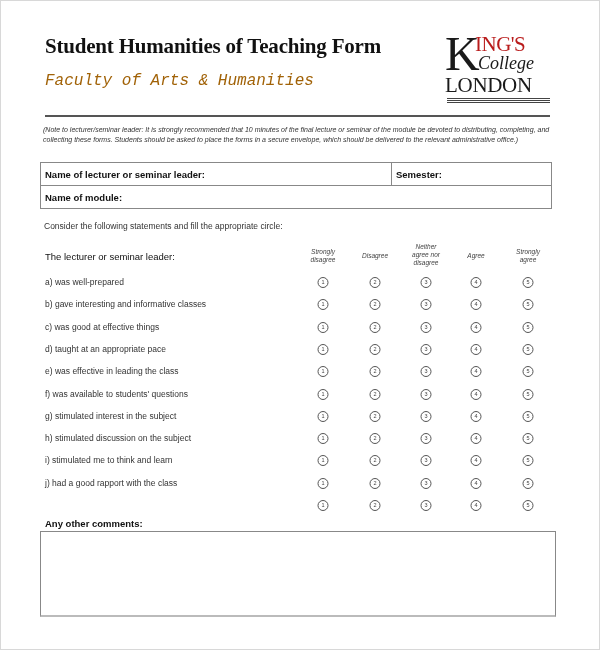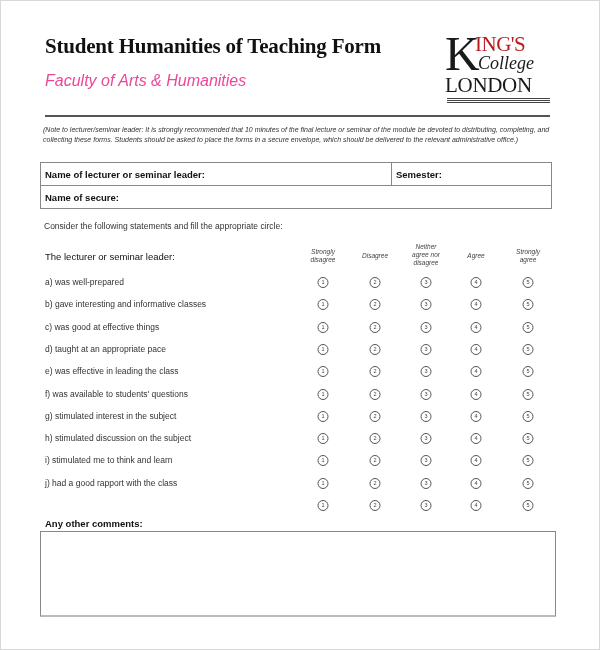--- a/index.html
+++ b/index.html
@@ -11,21 +11,21 @@
     position: absolute; left: 0; top: 0; width: 598px; height: 648px;
     border: 1px solid #d8d8d8;
   }
   .title {
     position: absolute; left: 45px; top: 34px;
     font-family: "Liberation Serif", serif; font-size: 21px; font-weight: bold; color: #111;
     letter-spacing: -0.2px;
   }
   .subtitle {
     position: absolute; left: 45px; top: 72px;
-    font-family: Liberation Sans, sans-serif; font-size: 16px; font-style: italic; color: #ec4899;
+    font-family: Liberation Mono, monospace; font-size: 16px; font-style: italic; color: #a16207;
   }
   .logo { position: absolute; left: 445px; top: 34px; width: 108px; height: 70px; }
   .logo-k {
     position: absolute; left: 0; top: -4px;
     font-family: "Liberation Serif", serif; font-size: 48px; line-height: 48px; color: #1a1a1a;
   }
   .logo-ings {
     position: absolute; left: 30px; top: 0px;
     font-family: Liberation Serif, serif; font-size: 21px; line-height: 21px; color: #b91c1c; letter-spacing: -0.5px;
   }
@@ -108,21 +108,21 @@
 
 <div class="note">(Note to lecturer/seminar leader: It is strongly recommended that 10 minutes of the final lecture or seminar of the module be devoted to distributing, completing, and collecting these forms. Students should be asked to place the forms in a secure envelope, which should be delivered to the relevant administrative office.)</div>
 
 <table class="info-table">
   <tbody>
       <tr>
     <td style="width:342px"><span>Name of lecturer or seminar leader:</span></td>
     <td><span>Semester:</span></td>
   </tr>
   <tr>
-    <td colspan="2"><span>Name of secure:</span></td>
+    <td colspan="2"><span>Name of module:</span></td>
   </tr>
 </tbody>
   </table>
 
 <div class="consider">Consider the following statements and fill the appropriate circle:</div>
 
 <div class="section-heading">The lecturer or seminar leader:</div>
 
 <div id="scale-header">
     <div class="scale-label" style="left: 323px; top: 248px;">

